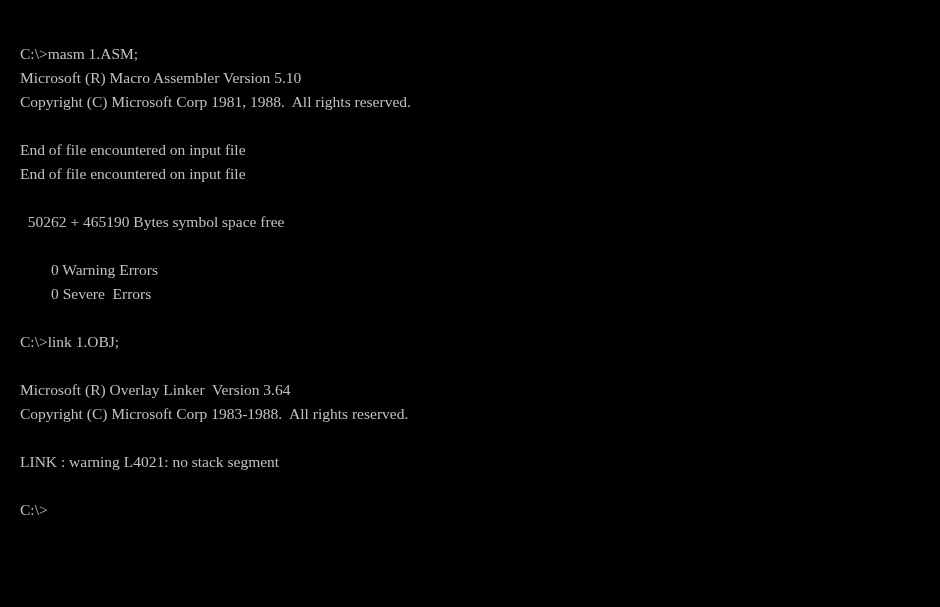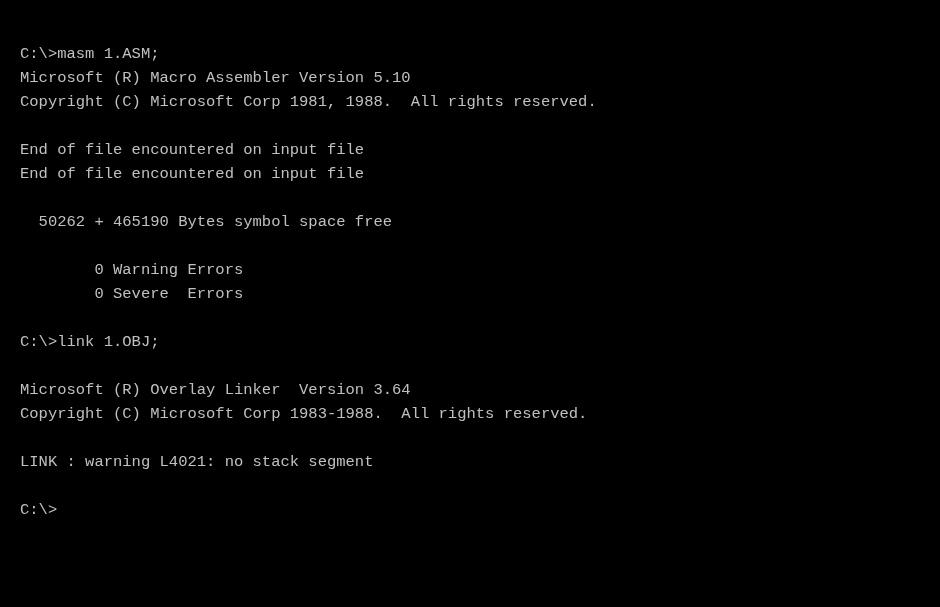--- a/index.html
+++ b/index.html
@@ -1,18 +1,19 @@
 <!DOCTYPE html>
 <html><head>
   <meta charset="utf-8">
   <style>
     * {
       margin: 0;
       padding: 0;
       box-sizing: border-box;
+      font-family: Liberation Serif, serif;
     }
 
     body {
       background: #000;
       width: 940px;
       height: 607px;
       overflow: hidden;
       display: flex;
       align-items: center;
       justify-content: center;

